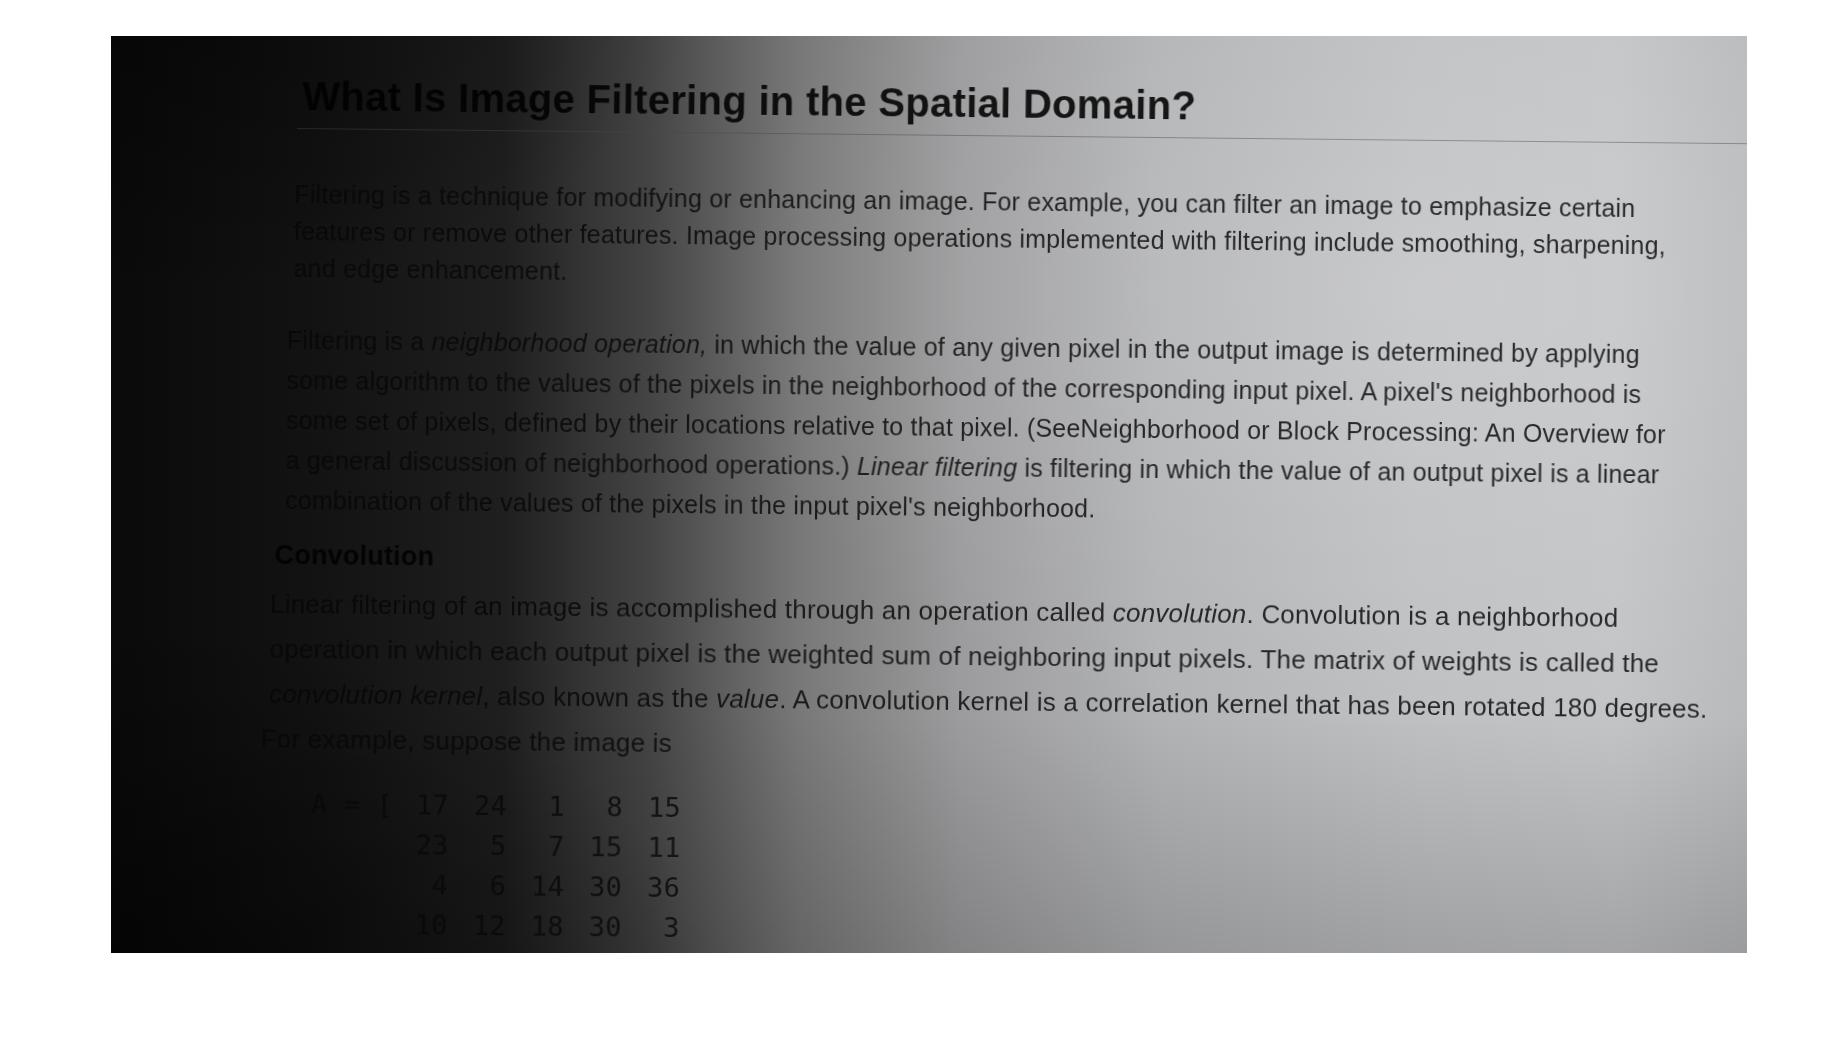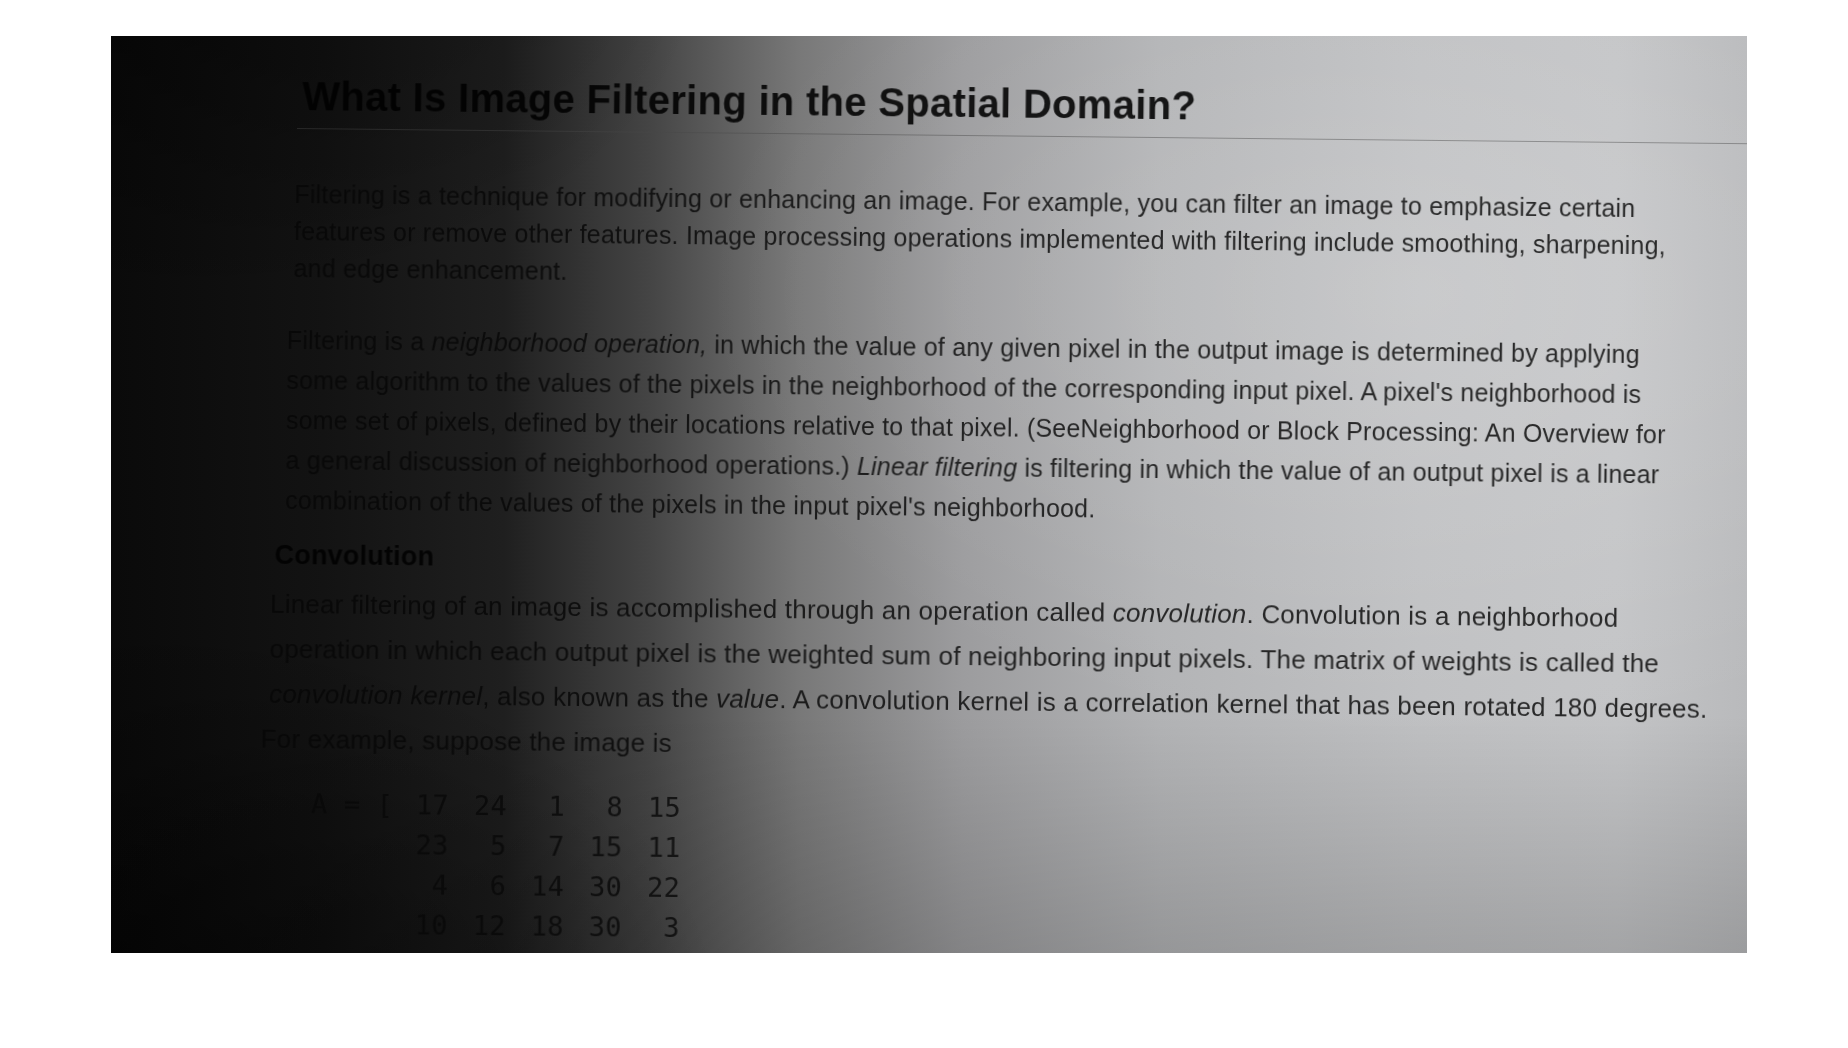--- a/index.html
+++ b/index.html
@@ -128,21 +128,21 @@
           <span class="matrix-cell">7</span>
           <span class="matrix-cell">15</span>
           <span class="matrix-cell">11</span>
         </div>
         <div class="matrix-row">
           <span class="matrix-prefix"> </span>
           <span class="matrix-cell">4</span>
           <span class="matrix-cell">6</span>
           <span class="matrix-cell">14</span>
           <span class="matrix-cell">30</span>
-          <span class="matrix-cell">22</span>
+          <span class="matrix-cell">36</span>
         </div>
         <div class="matrix-row">
           <span class="matrix-prefix"> </span>
           <span class="matrix-cell">10</span>
           <span class="matrix-cell">12</span>
           <span class="matrix-cell">18</span>
           <span class="matrix-cell">30</span>
           <span class="matrix-cell">3</span>
         </div>
         <div class="matrix-row">

